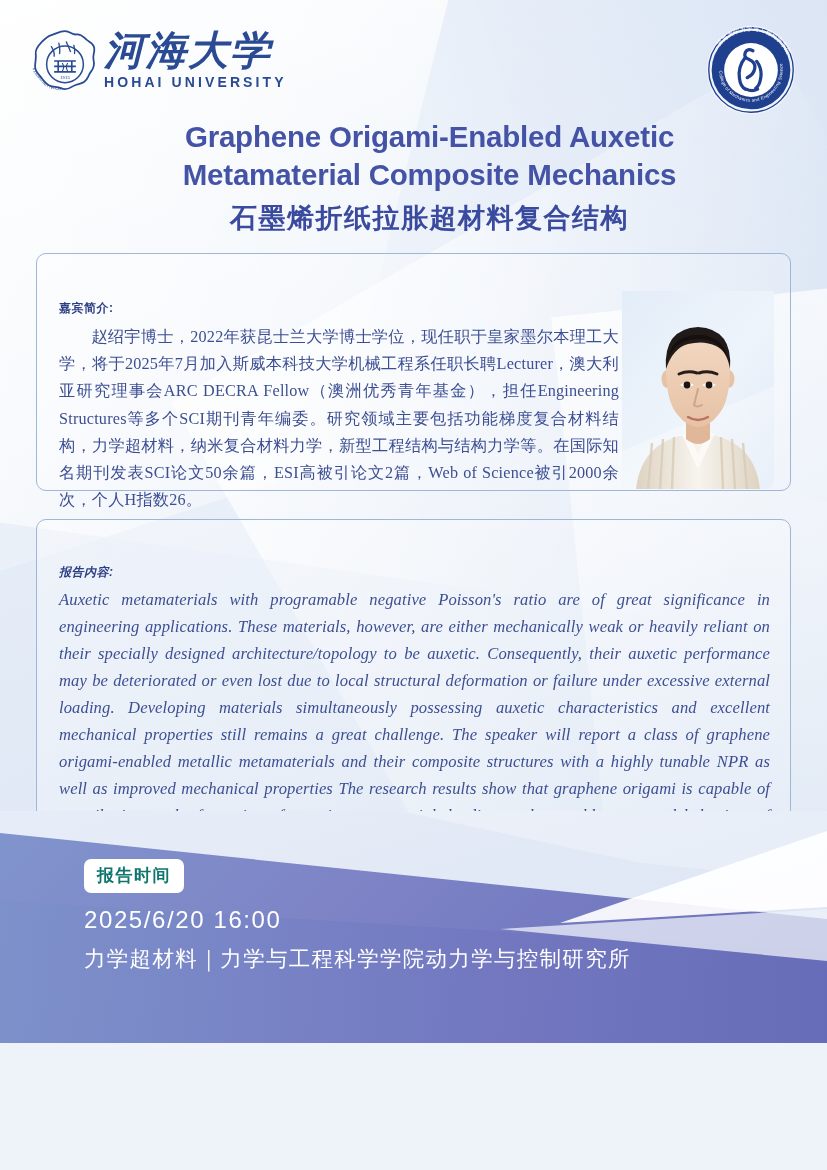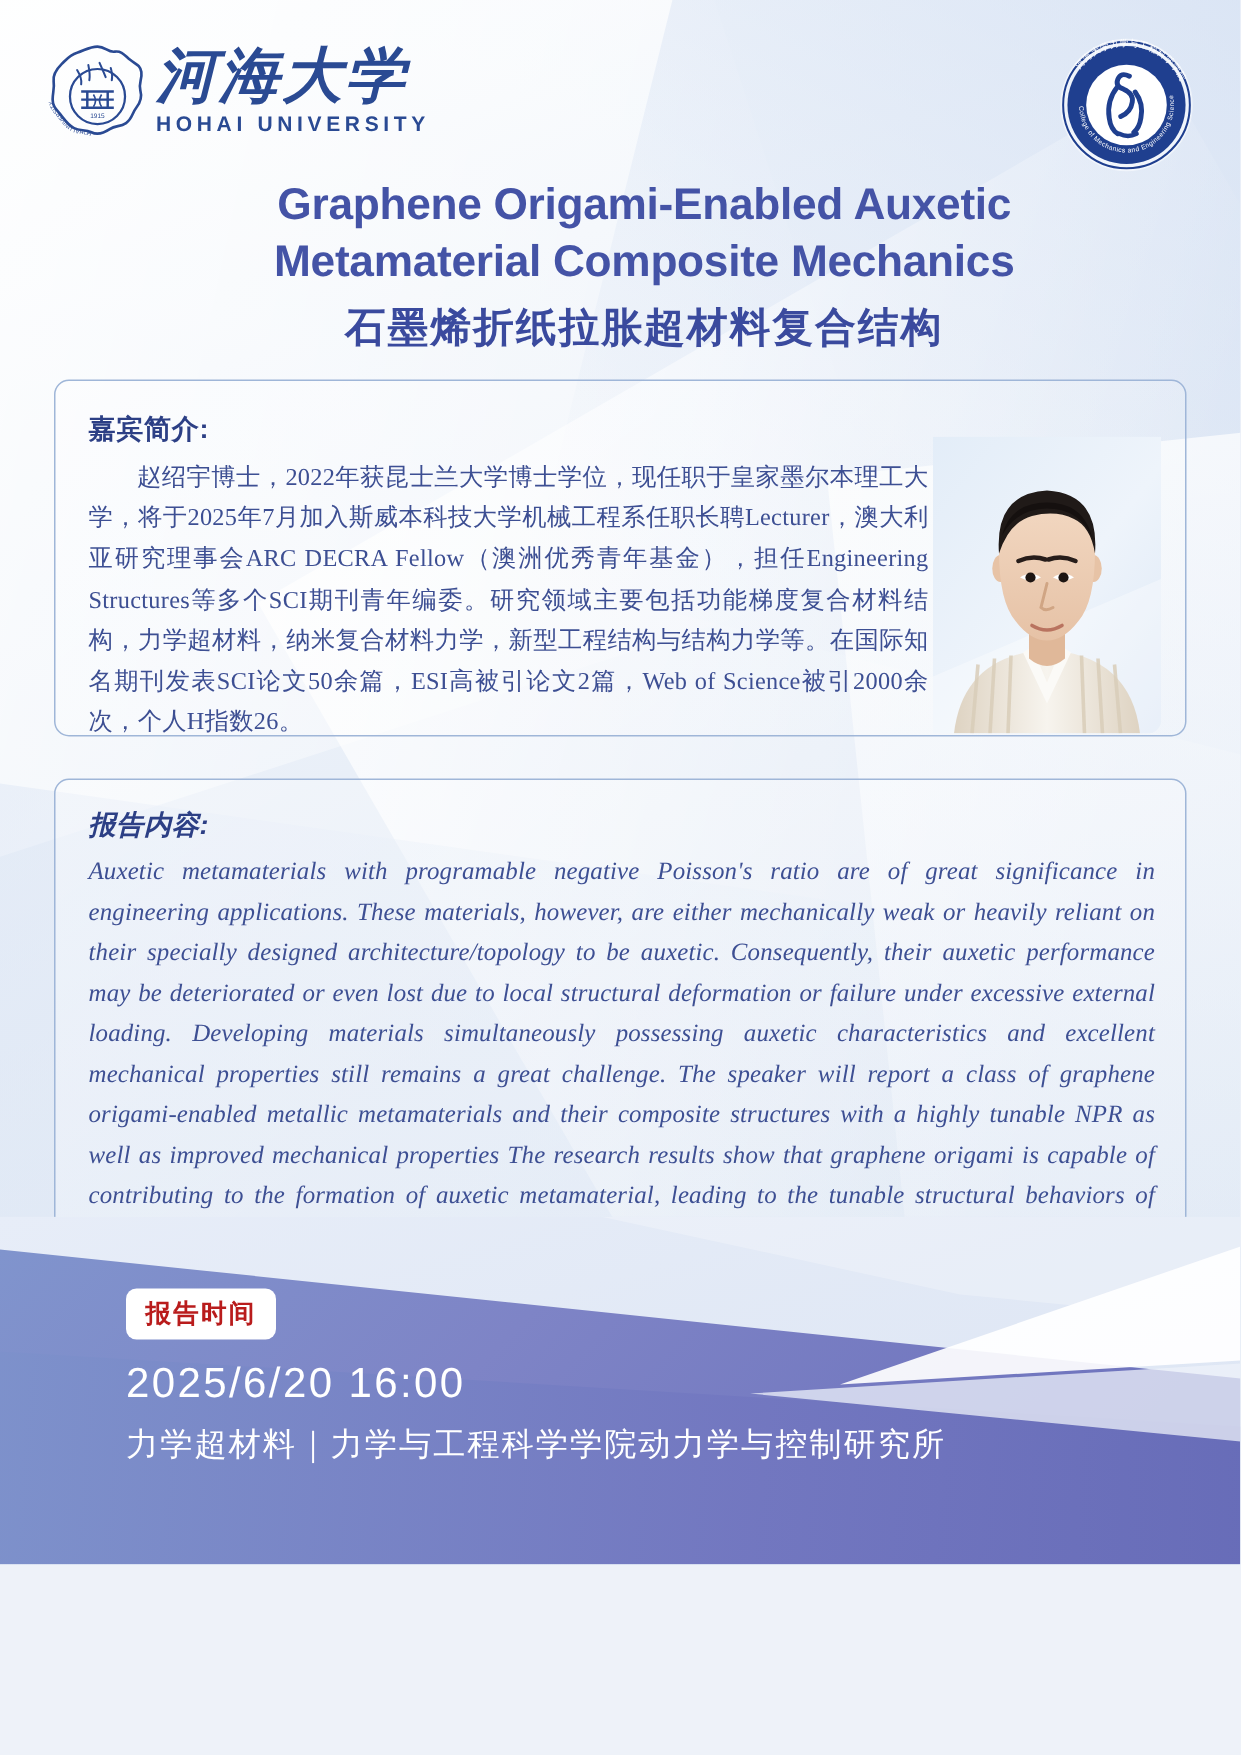--- a/index.html
+++ b/index.html
@@ -65,22 +65,23 @@
     position:absolute;
     border:1.3px solid #9fb6d8;
     border-radius:10px;
     background:linear-gradient(145deg,rgba(255,255,255,.38),rgba(255,255,255,.05));
   }
   #bio-panel    { left:36px; top:253px; width:755px; height:238px; }
   #abstract-panel { left:36px; top:519px; width:755px; height:420px; }
 
   .panel-heading {
     font-family:"Liberation Sans", sans-serif;
-    font-size:18px; font-weight:700; color:#2c3f85;
+    font-size:12px; font-weight:700; color:#2c3f85;
     letter-spacing:.5px;
+    margin-top:26px;
   }
   .serif-body {
     font-family:"Liberation Serif", serif;
     color:#3d4f93;
   }
 
   
   .bio-inner { position:absolute; left:22px; top:20px; width:560px; }
   .bio-text {
     margin-top:7px;
@@ -109,28 +110,28 @@
   
   .bottom {
     position:absolute; left:0; bottom:0; width:827px; height:232px;
     overflow:hidden;
   }
   .bottom-info {
     position:absolute; left:84px; top:48px; color:#ffffff; z-index:5;
   }
   .badge {
     display:inline-block;
-    background:#ffffff; color:#b91c1c;
+    background:#ffffff; color:#0f766e;
     font-size:17px; font-weight:700;
     padding:5px 13px 6px; border-radius:7px;
     letter-spacing:1.5px;
   }
   .datetime {
     margin-top:14px;
-    font-size:28px; font-weight:400; color:#fff;
+    font-size:24px; font-weight:400; color:#fff;
     letter-spacing:1.6px; line-height:1.05;
   }
   .venue, .organizer {
     font-size:21.5px; color:#fff; letter-spacing:1.3px;
     margin-top:11px; font-weight:400;
   }
   .organizer { margin-top:12px; }
 </style>
 </head>
 <body>

